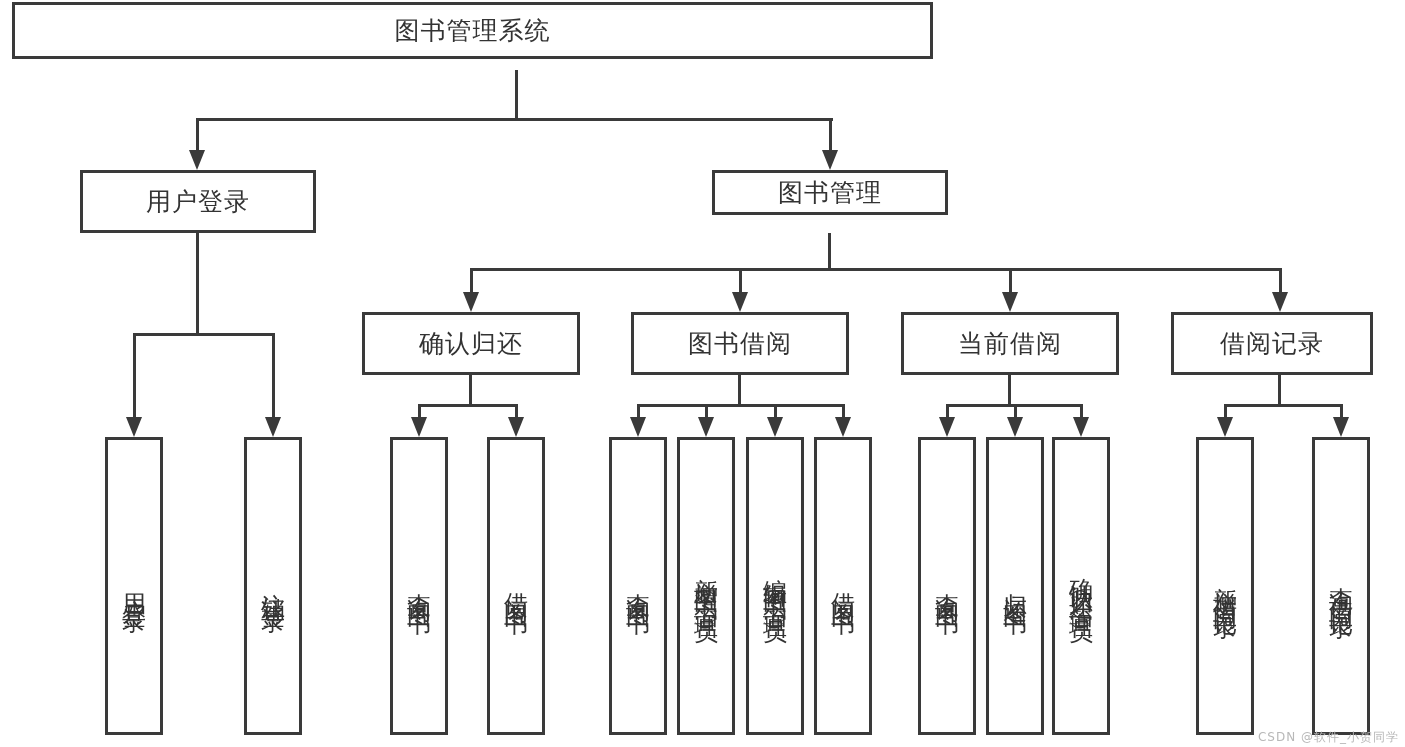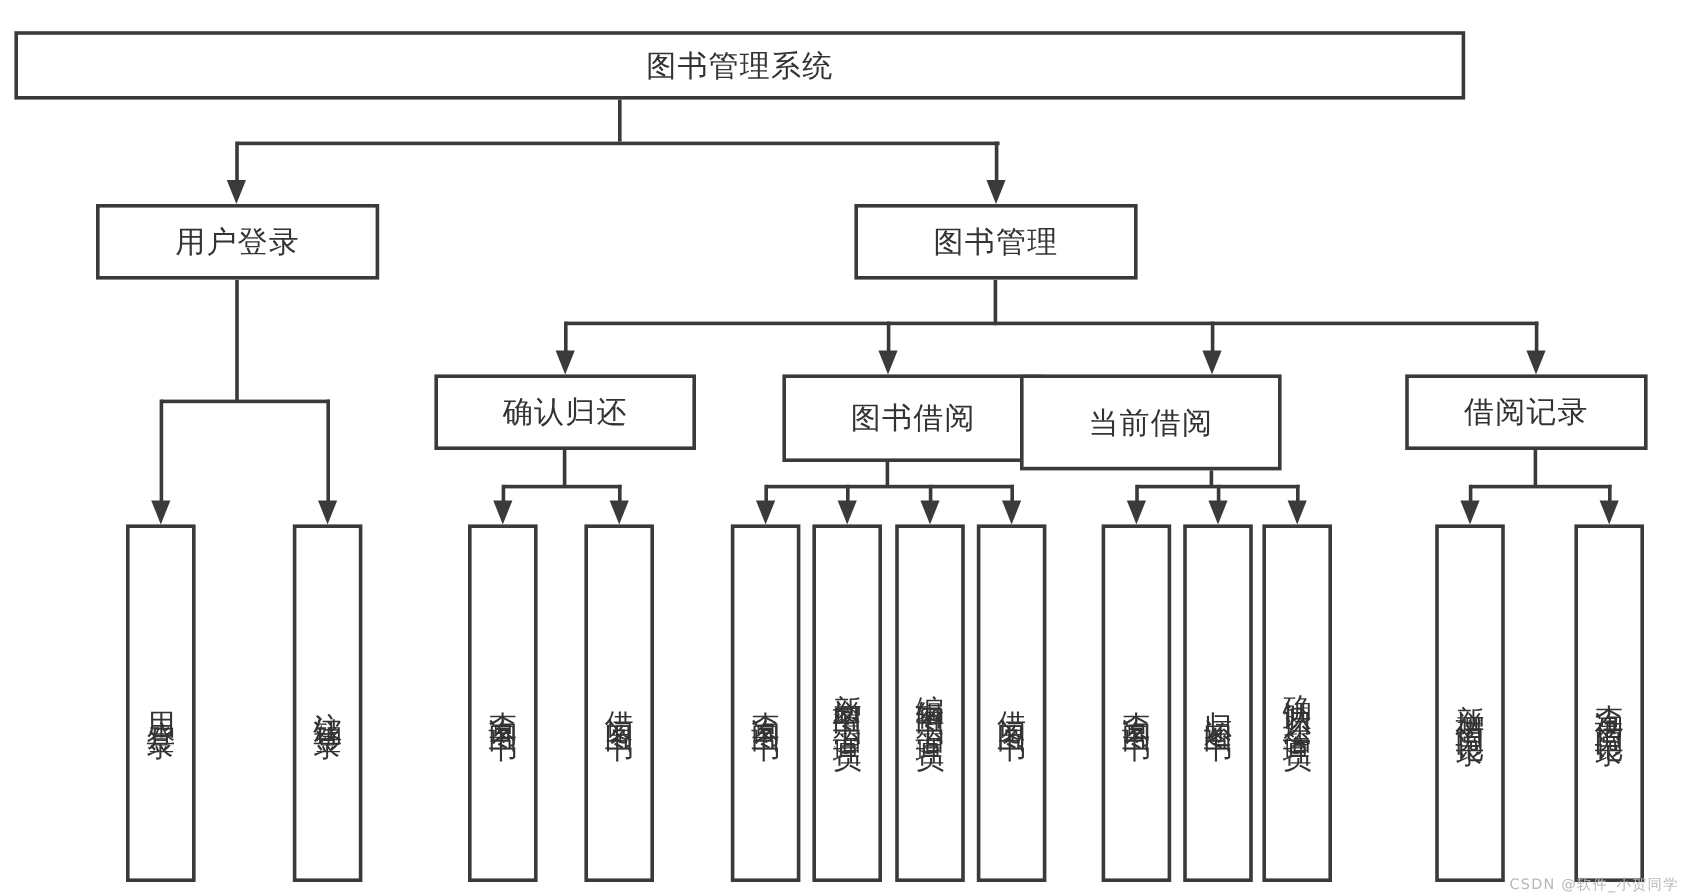--- a/index.html
+++ b/index.html
@@ -72,50 +72,50 @@
     color: var(--watermark, #b8b8b8);
     z-index: 3;
     white-space: nowrap;
   }
 </style>
 </head>
 <body>
 
 <div class="canvas">
 
-  <div class="hbox" style="left:12px;top:26px;width:1209px;height:57px">
+  <div class="hbox" style="left:12px;top:2px;width:921px;height:57px">
     <span>图书管理系统</span>
   </div>
 
   <div class="vline" style="left:515px;top:70px;height:48px"></div>
   <div class="hline" style="left:197px;top:118px;width:636px"></div>
   <div class="arrow" style="left:189px;top:118px;height:52px"></div>
   <div class="arrow" style="left:822px;top:118px;height:52px"></div>
 
   <div class="hbox" style="left:80px;top:170px;width:236px;height:63px">
     <span>用户登录</span>
   </div>
-  <div class="hbox" style="left:712px;top:170px;width:236px;height:63px">
+  <div class="hbox" style="left:712px;top:170px;width:236px;height:45px">
     <span>图书管理</span>
   </div>
 
   <div class="vline" style="left:828px;top:233px;height:38px"></div>
   <div class="hline" style="left:471px;top:268px;width:811px"></div>
   <div class="arrow" style="left:463px;top:268px;height:44px"></div>
   <div class="arrow" style="left:732px;top:268px;height:44px"></div>
   <div class="arrow" style="left:1002px;top:268px;height:44px"></div>
   <div class="arrow" style="left:1272px;top:268px;height:44px"></div>
 
   <div class="hbox" style="left:362px;top:312px;width:218px;height:63px">
     <span>确认归还</span>
   </div>
-  <div class="hbox" style="left:652px;top:312px;width:218px;height:73px">
+  <div class="hbox" style="left:631px;top:312px;width:218px;height:63px">
     <span>图书借阅</span>
   </div>
-  <div class="hbox" style="left:850px;top:312px;width:218px;height:80px">
+  <div class="hbox" style="left:901px;top:312px;width:218px;height:63px">
     <span>当前借阅</span>
   </div>
   <div class="hbox" style="left:1171px;top:312px;width:202px;height:63px">
     <span>借阅记录</span>
   </div>
 
   <div class="vline" style="left:196px;top:233px;height:102px"></div>
   <div class="hline" style="left:134px;top:333px;width:141px"></div>
   <div class="arrow" style="left:126px;top:333px;height:104px"></div>
   <div class="arrow" style="left:265px;top:333px;height:104px"></div>

